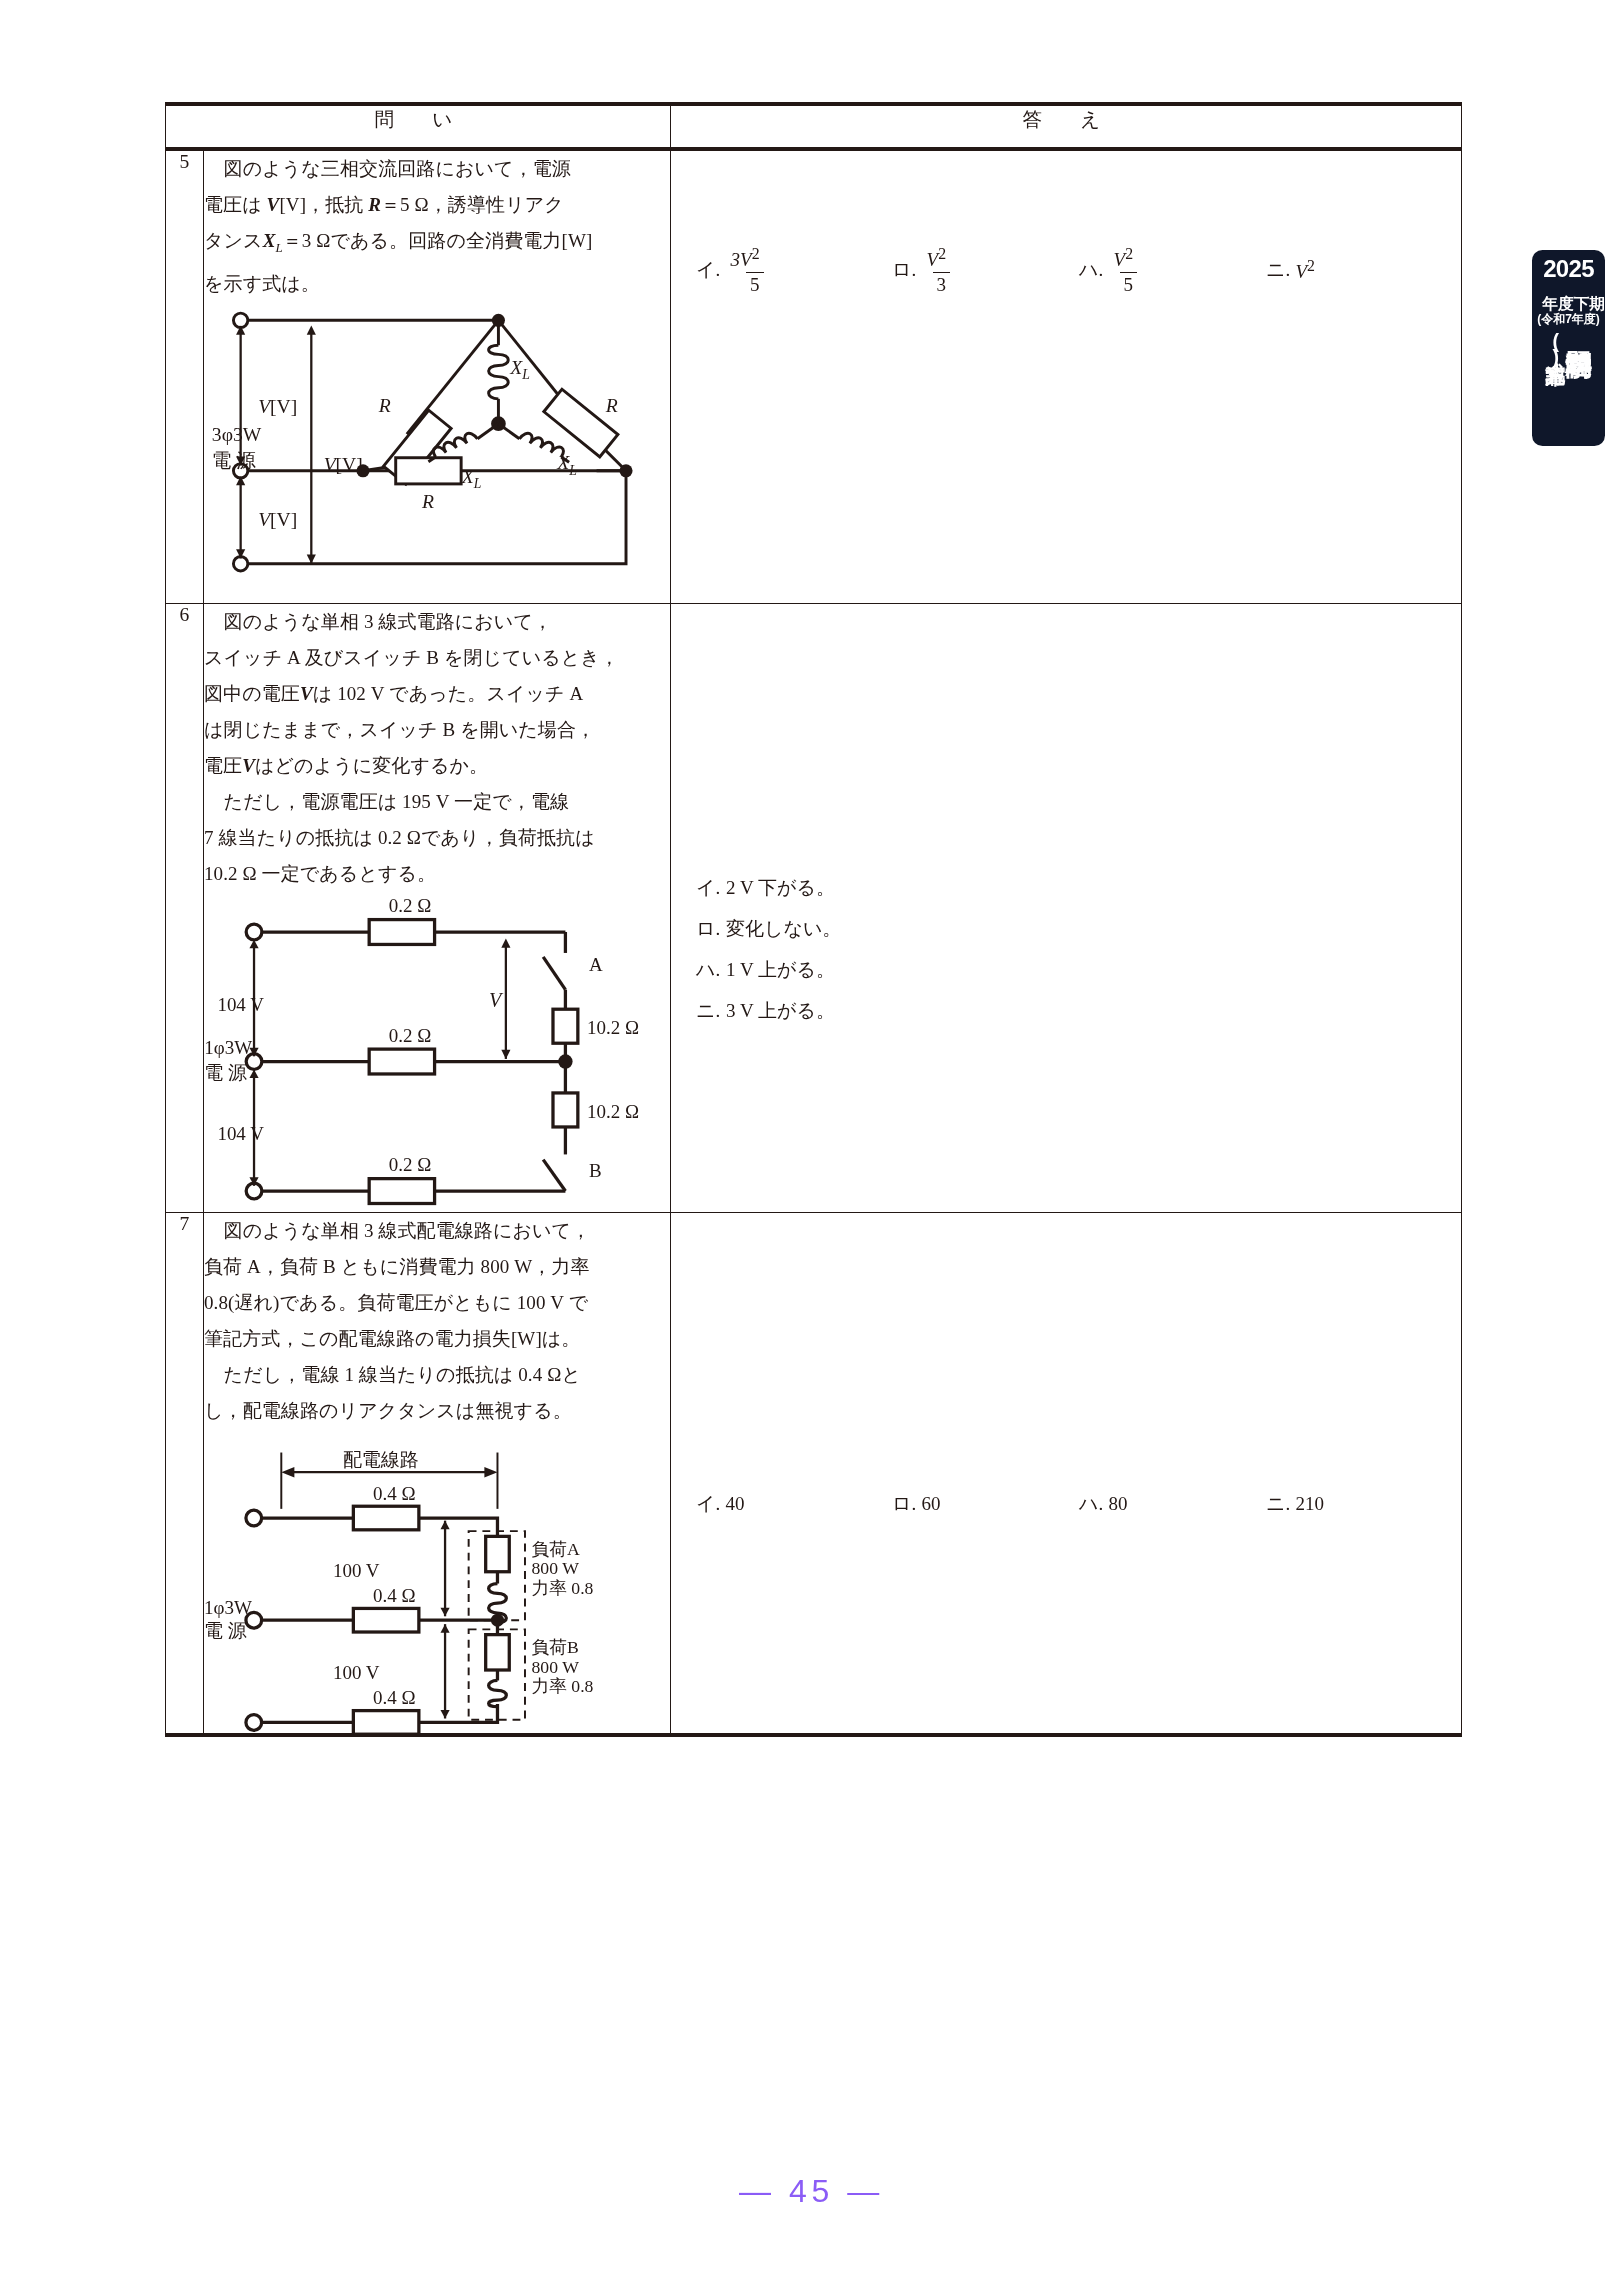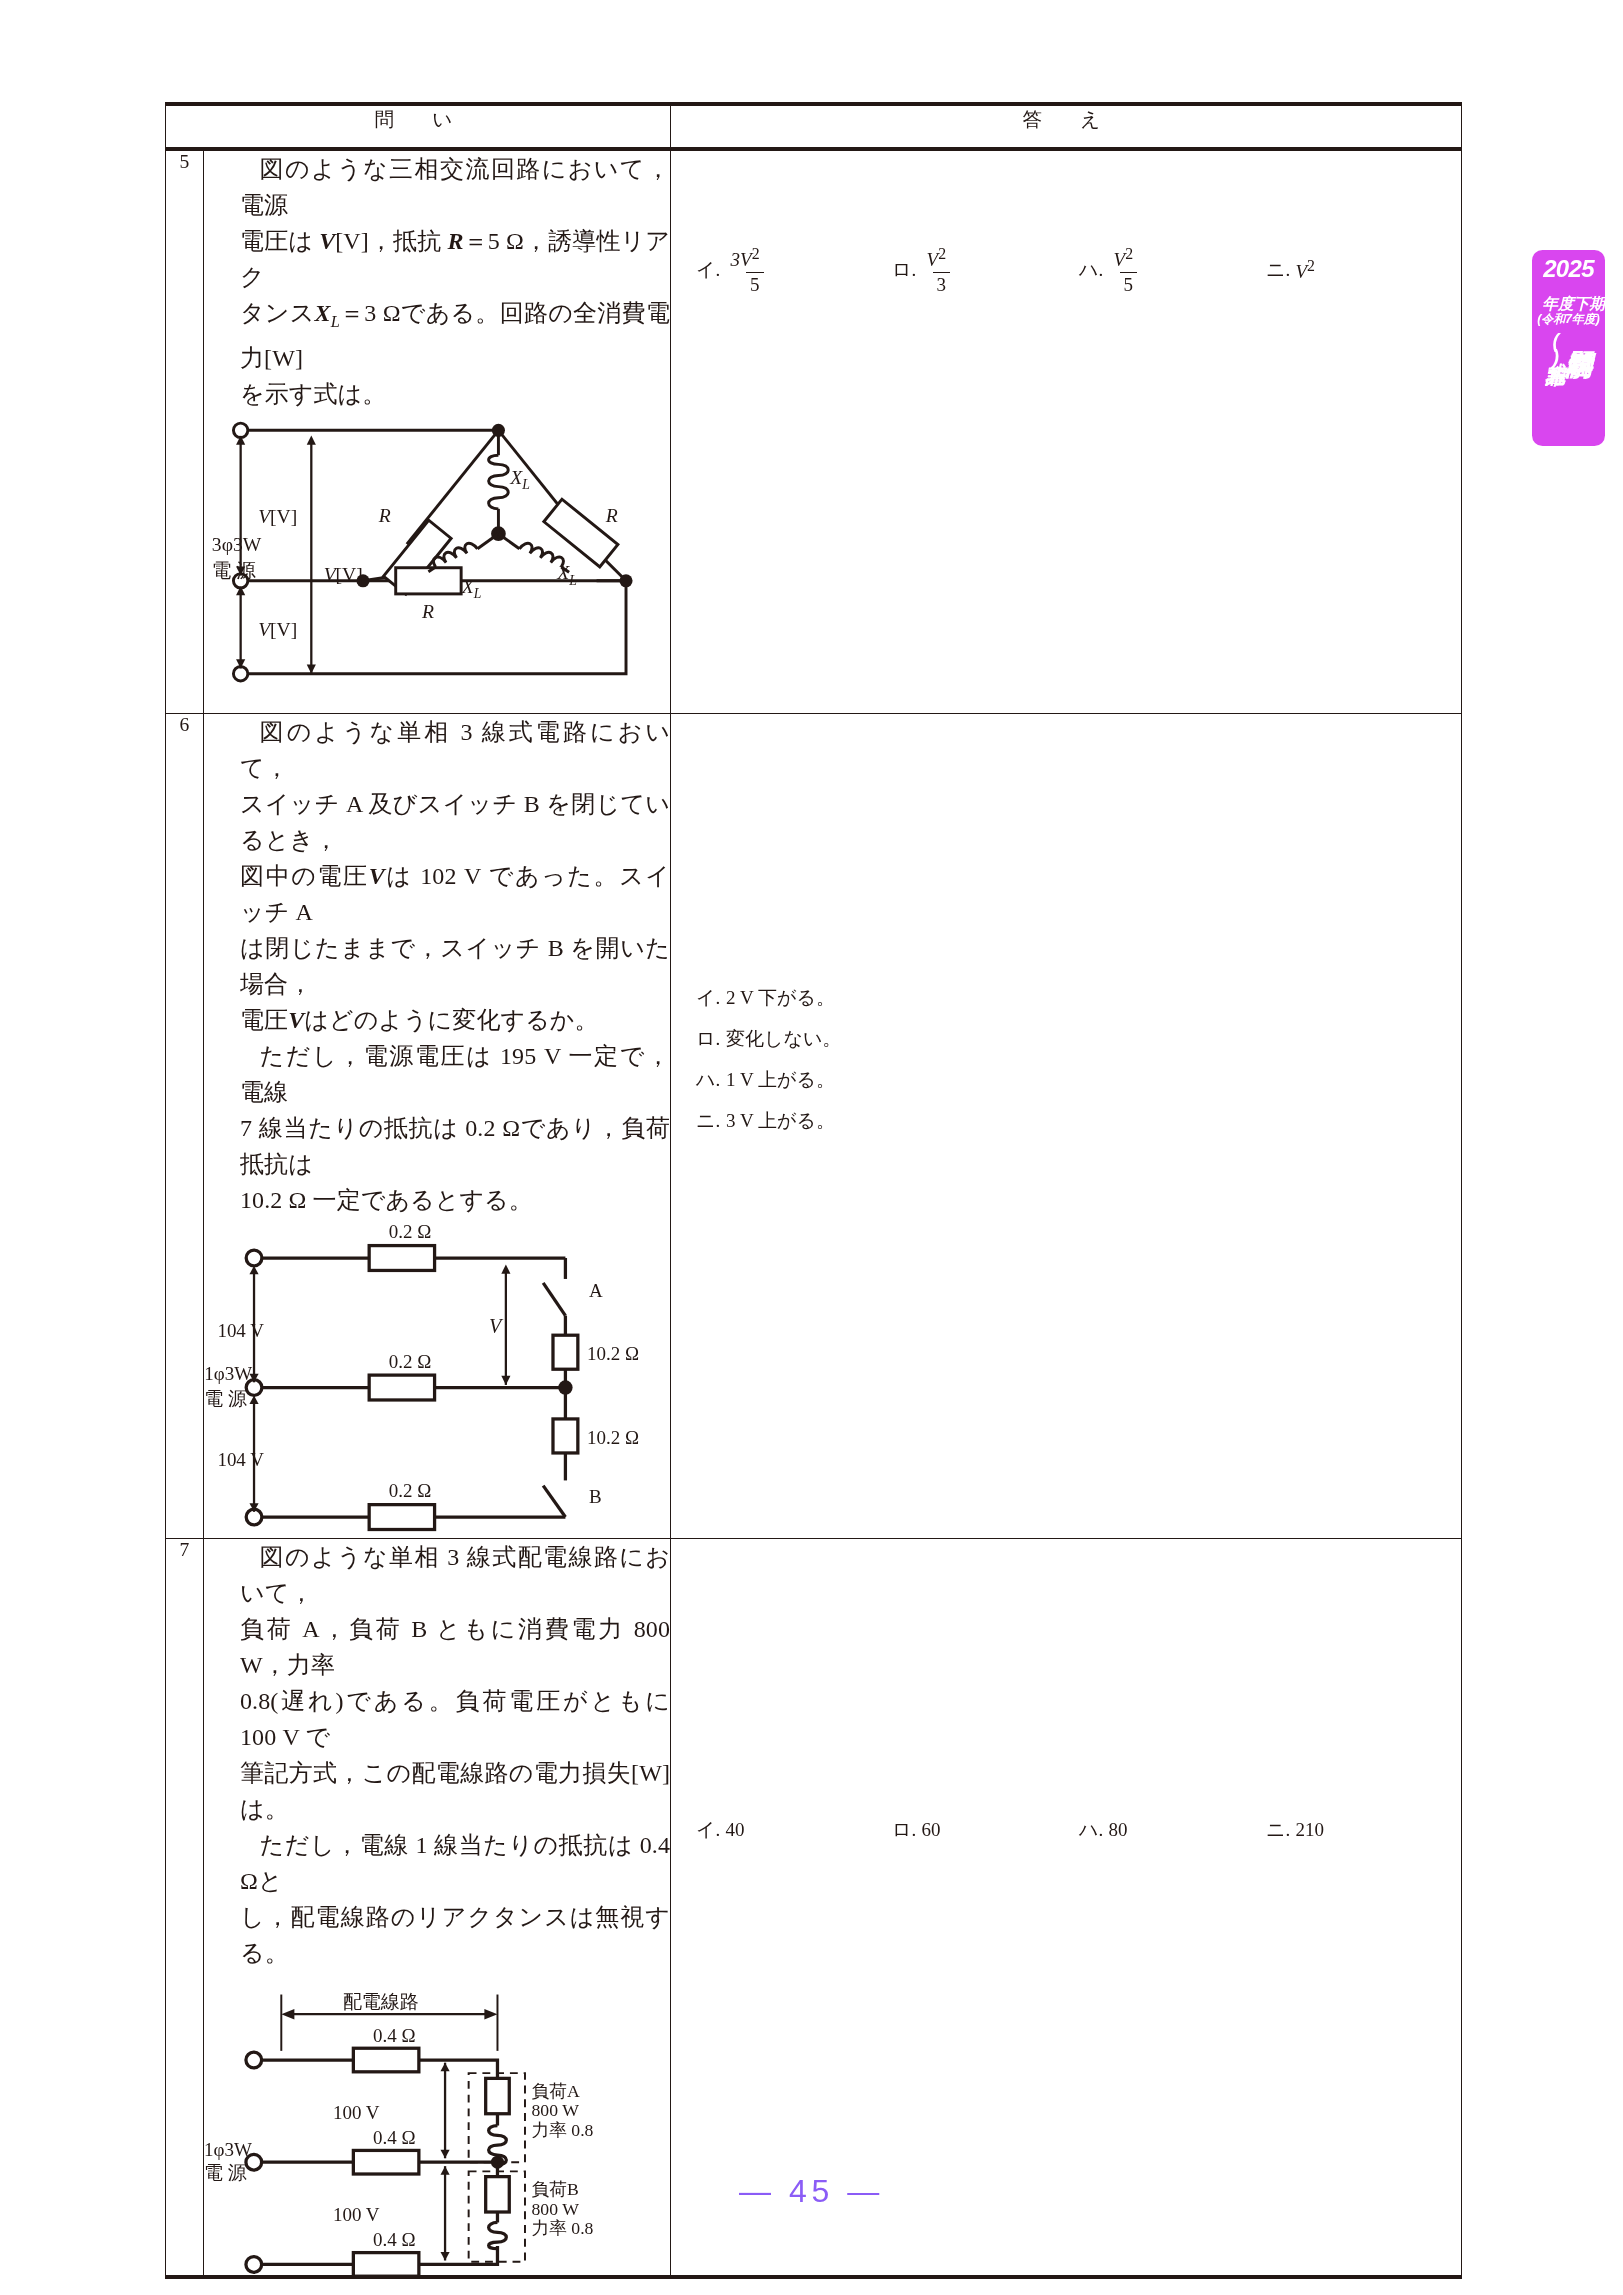--- a/index.html
+++ b/index.html
@@ -56,26 +56,25 @@
   .qnum {
     text-align: center;
     font-size: 19.6px;
     padding-top: 17px;
     font-family: "Liberation Serif", serif;
   }
 
   .qbody { padding: 14.4px 9.2px 6.5px 10.5px; }
 
   .qtext {
-    font-size: 24px;
+    font-size: 19px;
     line-height: 36px;
     letter-spacing: 0.1px;
     text-align: justify;
     text-justify: inter-character;
-    margin-left: 36px;
   }
   .qtext p { margin: 0; }
   .indent1 { text-indent: 19.6px; }
   .bital { font-style: italic; font-weight: bold; font-family: "Liberation Serif", serif; }
   sub.lsub { font-style: italic; font-size: 0.68em; }
 
   
   .abody { padding: 0; position: relative; height: 100%; }
 
   .ans-row-inline {
@@ -103,26 +102,25 @@
 
   
   .diagram { position: relative; }
   .dg-svg { display: block; }
 
   
   .side-tab {
     position: absolute;
     left: 1532px; top: 250px;
     width: 73px; height: 196px;
-    background: #d946ef;
+    background: #0f172a;
     border-radius: 10.5px;
     color: #ffffff;
     font-family: "Liberation Sans", sans-serif;
     overflow: hidden;
-    font-style: italic;
   }
   .st-year {
     text-align: center;
     font-size: 24px;
     font-weight: bold;
     letter-spacing: -0.7px;
     margin-top: 6.5px;
     line-height: 1;
   }
   .st-term {

